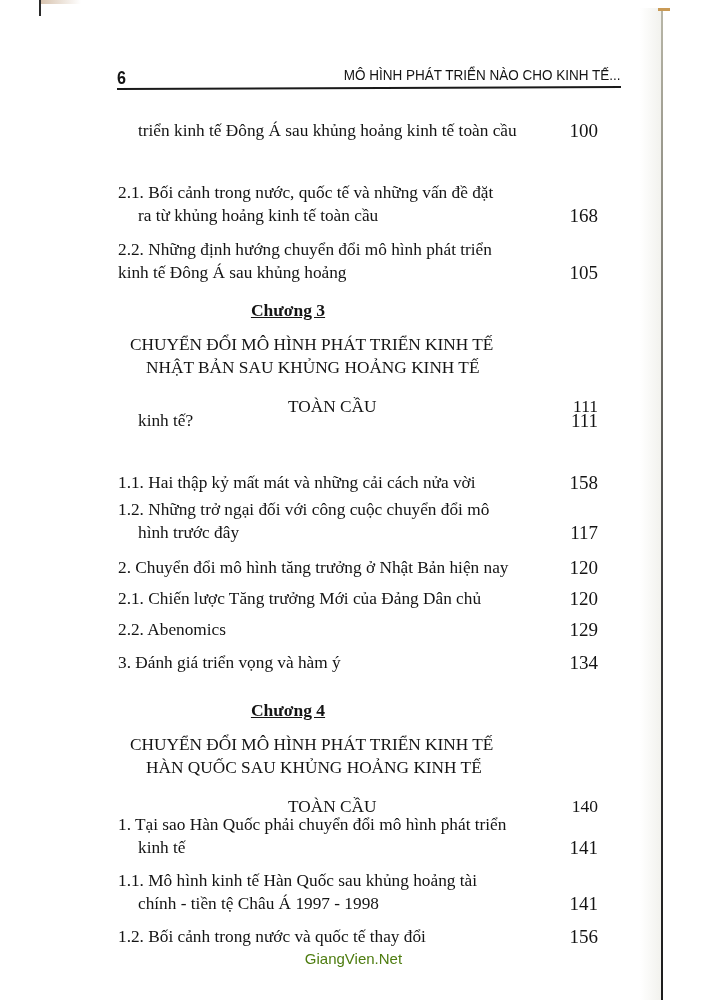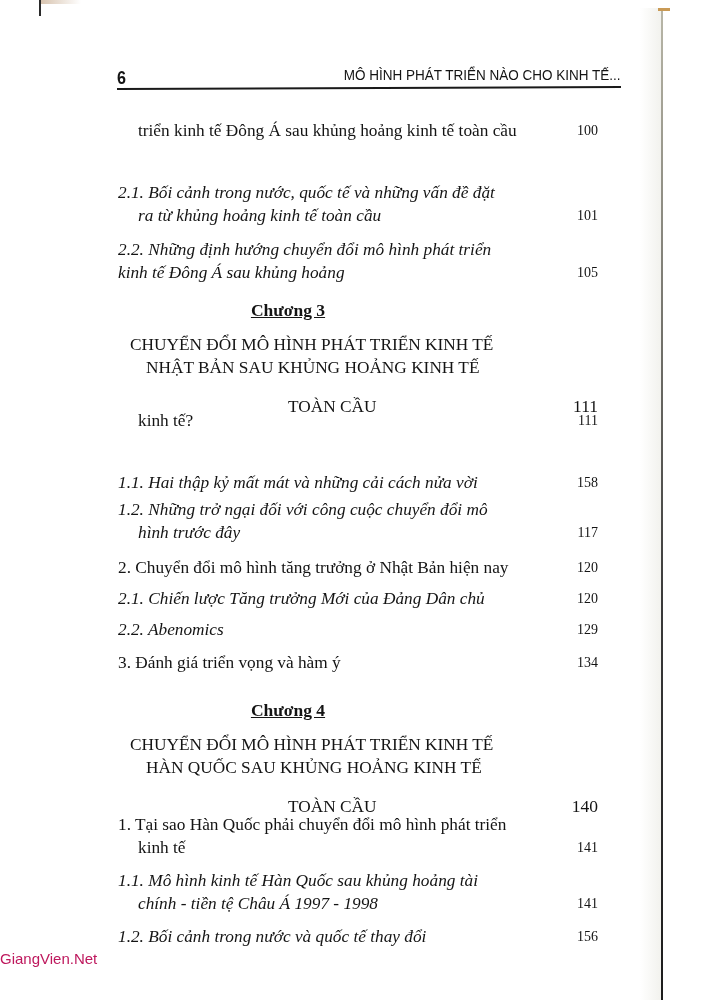--- a/index.html
+++ b/index.html
@@ -40,41 +40,41 @@
     transform: scaleX(0.9); transform-origin: right;
   }
   .header .rule {
     position: absolute; left: 0; top: 27px; width: 504px; height: 2px; background: #1a1a1a;
     transform: rotate(-0.25deg);
   }
 
   .entry { position: absolute; left: 118px; width: 480px; font-size: 17.3px; line-height: 23px; }
   .entry .line { display: block; white-space: nowrap; }
   .entry .cont { padding-left: 20px; }
-  .entry.italic .text { font-style: italic; }
+  .entry.italic .text { }
   .entry .pg {
-    position: absolute; right: 0; bottom: 0; font-style: normal; font-size: 14px;
+    position: absolute; right: 0; bottom: 0; font-style: normal; font-size: 19px;
   }
 
   .chapter-label {
     position: absolute; left: 118px; width: 340px; text-align: center;
     font-weight: bold; font-size: 17.5px; text-decoration: underline;
   }
   .chapter-title {
     position: absolute; left: 118px; width: 480px; font-size: 17.3px; line-height: 23px;
   }
   .chapter-title .line { display: block; white-space: nowrap; }
   .chapter-title .l1 { padding-left: 12px; }
   .chapter-title .l2 { padding-left: 28px; }
   .chapter-title .l3 { padding-left: 170px; margin-top: 16px; }
   .chapter-title .pg { position: absolute; right: 0; bottom: 0; font-size: 17.5px; }
 
   .watermark {
-    position: absolute; left: 0; width: 707px; top: 950px; text-align: left;
-    font-family: "Liberation Sans", sans-serif; font-size: 15px; color: #be185d;
+    position: absolute; left: 0; width: 707px; top: 950px; text-align: center;
+    font-family: "Liberation Sans", sans-serif; font-size: 15px; color: #4d7c0f;
   }
 </style>
 </head>
 <body>
 
 <div class="corner-mark"></div>
 <div class="corner-tint"></div>
 <div class="page-shade"></div>
 <div class="page-edge-right"></div>
 <div class="top-right-tab"></div>
@@ -85,21 +85,21 @@
   <div class="rule"></div>
 </div>
 
 <div class="entry" style="top:119px">
   <span class="line text cont">triển kinh tế Đông Á sau khủng hoảng kinh tế toàn cầu</span>
   <span class="pg">100</span>
 </div>
 <div class="entry italic" style="top:181px">
   <span class="line text">2.1. Bối cảnh trong nước, quốc tế và những vấn đề đặt</span>
   <span class="line text cont">ra từ khủng hoảng kinh tế toàn cầu</span>
-  <span class="pg">101</span>
+  <span class="pg">168</span>
 </div>
 <div class="entry italic" style="top:238px">
   <span class="line text">2.2. Những định hướng chuyển đổi mô hình phát triển</span>
   <span class="line text">kinh tế Đông Á sau khủng hoảng</span>
   <span class="pg">105</span>
 </div>
 
 <div class="chapter-label" style="top:300px">Chương 3</div>
 <div class="chapter-title" style="top:333px">
   <span class="line l1">CHUYỂN ĐỔI MÔ HÌNH PHÁT TRIỂN KINH TẾ</span>

